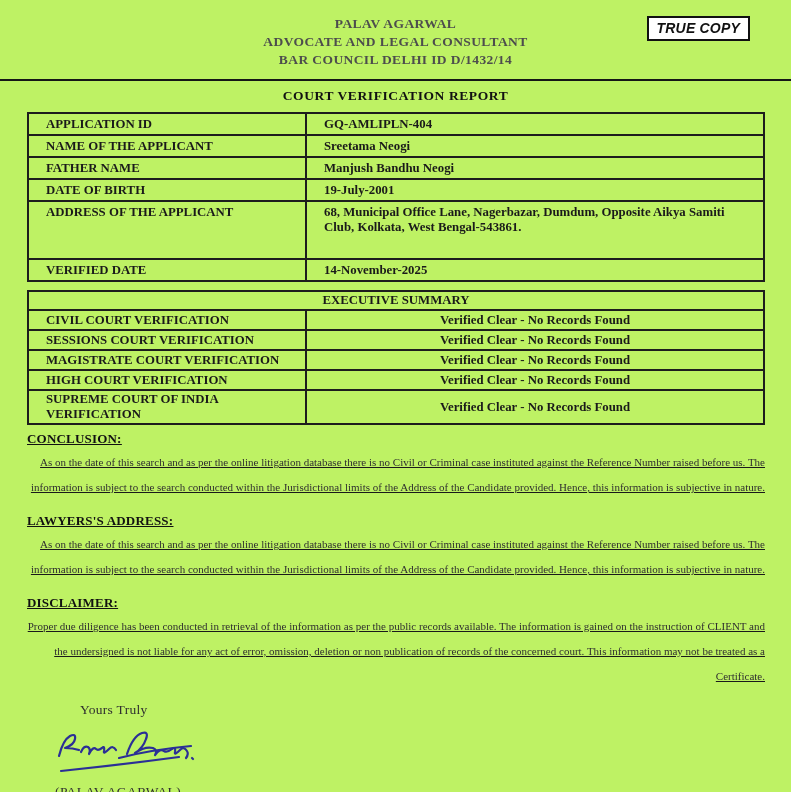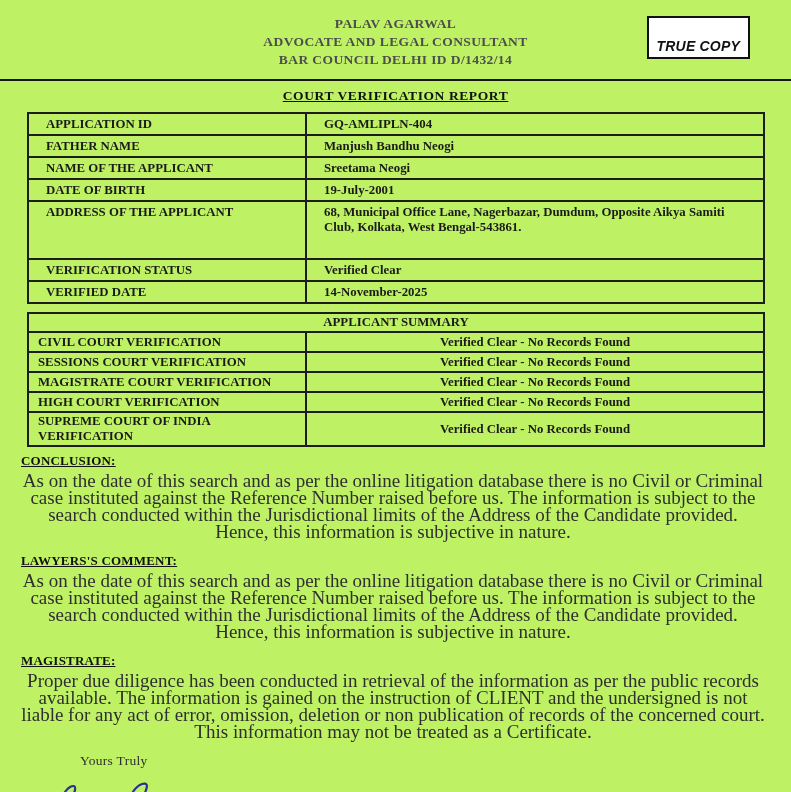--- a/index.html
+++ b/index.html
@@ -21,42 +21,41 @@
     font-weight: bold;
     font-size: 13.5px;
     line-height: 18px;
     letter-spacing: 0.4px;
   }
   .true-copy {
     position: absolute;
     top: 16px;
     right: 41px;
     border: 2px solid #111;
-    padding: 20px 8px 3px 8px;
+    padding: 2px 8px 3px 8px;
     font-family: "Liberation Sans", sans-serif;
     font-weight: bold;
     font-style: italic;
     font-size: 14px;
     color: #111;
     letter-spacing: 0.2px;
     background: #fff;
   }
   .top-rule {
     border: none;
     border-top: 2.5px solid #161616;
     margin-top: 10px;
     width: 100%;
   }
   .report-title {
     text-align: center;
     margin-top: 7px;
     font-weight: bold;
     font-size: 13.5px;
     letter-spacing: 0.6px;
-    text-decoration: underline;
     color: #111;
   }
   
   .tbl-wrap { margin: 8px 26px 0 27px; }
   table {
     width: 100%;
     border-collapse: collapse;
     table-layout: fixed;
   }
   td, th {
@@ -72,38 +71,38 @@
   tr.row-std td { height: 22px; }
   tr.row-addr td { height: 58px; vertical-align: top; padding-top: 3px; }
   .exec-gap { height: 8px; }
   th.exec-head {
     font-size: 12.8px;
     font-weight: bold;
     text-align: center;
     height: 19px;
     padding: 1px 4px;
   }
-  table.exec td { height: 20px; padding: 1px 9px; }
+  table.exec td { height: 20px; padding: 1px 17px; }
   table.exec td.val { text-align: center; }
   
-  .sections { margin: 6px 26px 0 21px; }
+  .sections { margin: 6px 26px 0 27px; text-decoration: underline; }
   .sec { margin-bottom: 13px; }
   .sec-heading {
     font-weight: bold;
     font-size: 13px;
     text-decoration: underline;
     color: #111;
     letter-spacing: 0.2px;
     margin-bottom: 3px;
   }
   .sec-body {
-    font-size: 19px;
-    line-height: 17px;
+    font-size: 11px;
+    line-height: 25px;
     color: #2f2f2f;
-    text-align: center;
+    text-align: right;
   }
   
   .signoff { margin-left: 27px; margin-top: 6px; }
   .closing {
     margin-left: 53px;
     font-size: 13.5px;
     color: #2f2f2f;
     letter-spacing: 0.3px;
   }
   .sig-svg { display: block; margin: 6px 0 0 22px; }
@@ -137,56 +136,52 @@
       <colgroup>
           <col class="col-label">
           <col>
         </colgroup>
       <tbody>
         <tr class="row-std">
           <td class="lbl">APPLICATION ID</td>
           <td class="val">GQ-AMLIPLN-404</td>
         </tr>
         <tr class="row-std">
+          <td class="lbl">NAME OF THE APPLICANT</td>
+          <td class="val">Sreetama Neogi</td>
+        </tr>
+        <tr class="row-std">
           <td class="lbl">FATHER NAME</td>
           <td class="val">Manjush Bandhu Neogi</td>
-        </tr>
-        <tr class="row-std">
-          <td class="lbl">NAME OF THE APPLICANT</td>
-          <td class="val">Sreetama Neogi</td>
         </tr>
         <tr class="row-std">
           <td class="lbl">DATE OF BIRTH</td>
           <td class="val">19-July-2001</td>
         </tr>
         <tr class="row-addr">
           <td class="lbl">ADDRESS OF THE APPLICANT</td>
           <td class="val">68, Municipal Office Lane, Nagerbazar, Dumdum, Opposite Aikya Samiti Club, Kolkata, West Bengal-543861.</td>
-        </tr>
-        <tr class="row-std">
-          <td class="lbl">VERIFICATION STATUS</td>
-          <td class="val">Verified Clear</td>
         </tr>
         <tr class="row-std">
           <td class="lbl">VERIFIED DATE</td>
           <td class="val">14-November-2025</td>
         </tr>
       </tbody>
     </table>
 
     <div class="exec-gap"></div>
 
     <table class="exec">
       <colgroup>
           <col class="col-label">
           <col>
         </colgroup>
       <thead>
         <tr>
-          <th class="exec-head" colspan="2">APPLICANT SUMMARY</th>
+          <th class="exec-head" colspan="2">EXECUTIVE SUMMARY</th>
         </tr>
       </thead>
       <tbody>
         <tr>
           <td class="lbl">CIVIL COURT VERIFICATION</td>
           <td class="val">Verified Clear - No Records Found</td>
         </tr>
         <tr>
           <td class="lbl">SESSIONS COURT VERIFICATION</td>
           <td class="val">Verified Clear - No Records Found</td>
@@ -206,25 +201,25 @@
       </tbody>
     </table>
   </div>
 
   <div class="sections">
     <div class="sec">
       <div class="sec-heading">CONCLUSION:</div>
       <div class="sec-body">As on the date of this search and as per the online litigation database there is no Civil or Criminal case instituted against the Reference Number raised before us. The information is subject to the search conducted within the Jurisdictional limits of the Address of the Candidate provided. Hence, this information is subjective in nature.</div>
     </div>
     <div class="sec">
-      <div class="sec-heading">LAWYERS'S COMMENT:</div>
+      <div class="sec-heading">LAWYERS'S ADDRESS:</div>
       <div class="sec-body">As on the date of this search and as per the online litigation database there is no Civil or Criminal case instituted against the Reference Number raised before us. The information is subject to the search conducted within the Jurisdictional limits of the Address of the Candidate provided. Hence, this information is subjective in nature.</div>
     </div>
     <div class="sec">
-      <div class="sec-heading">MAGISTRATE:</div>
+      <div class="sec-heading">DISCLAIMER:</div>
       <div class="sec-body">Proper due diligence has been conducted in retrieval of the information as per the public records available. The information is gained on the instruction of CLIENT and the undersigned is not liable for any act of error, omission, deletion or non publication of records of the concerned court. This information may not be treated as a Certificate.</div>
     </div>
   </div>
 
   <div class="signoff">
     <div class="closing">Yours Truly</div>
 
     <svg class="sig-svg" width="170" height="58" viewBox="0 0 170 58">
       <g fill="none" stroke="#2b2f96" stroke-width="2.2" stroke-linecap="round" stroke-linejoin="round">
 

